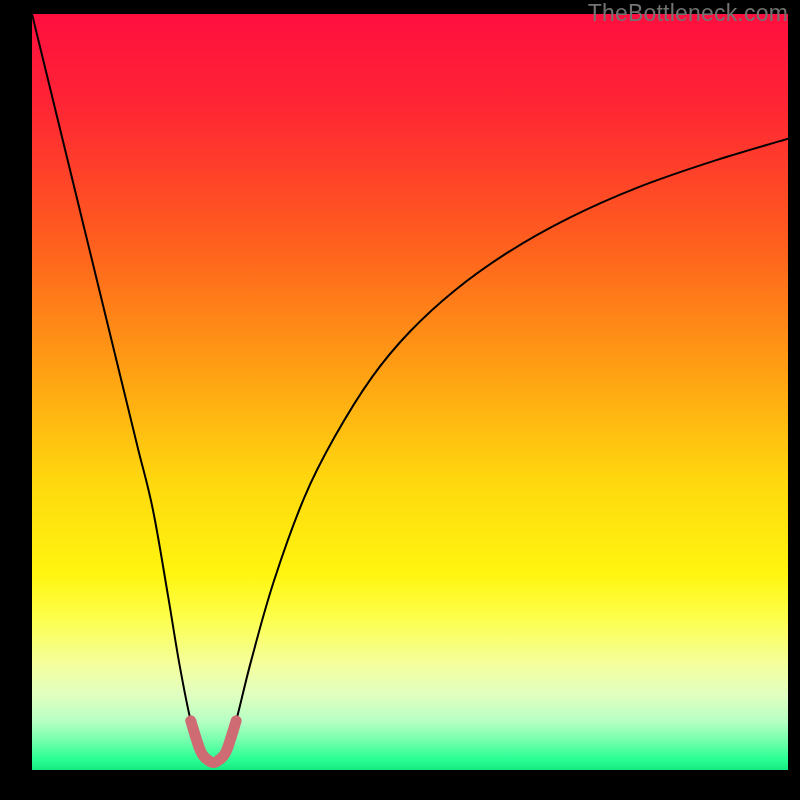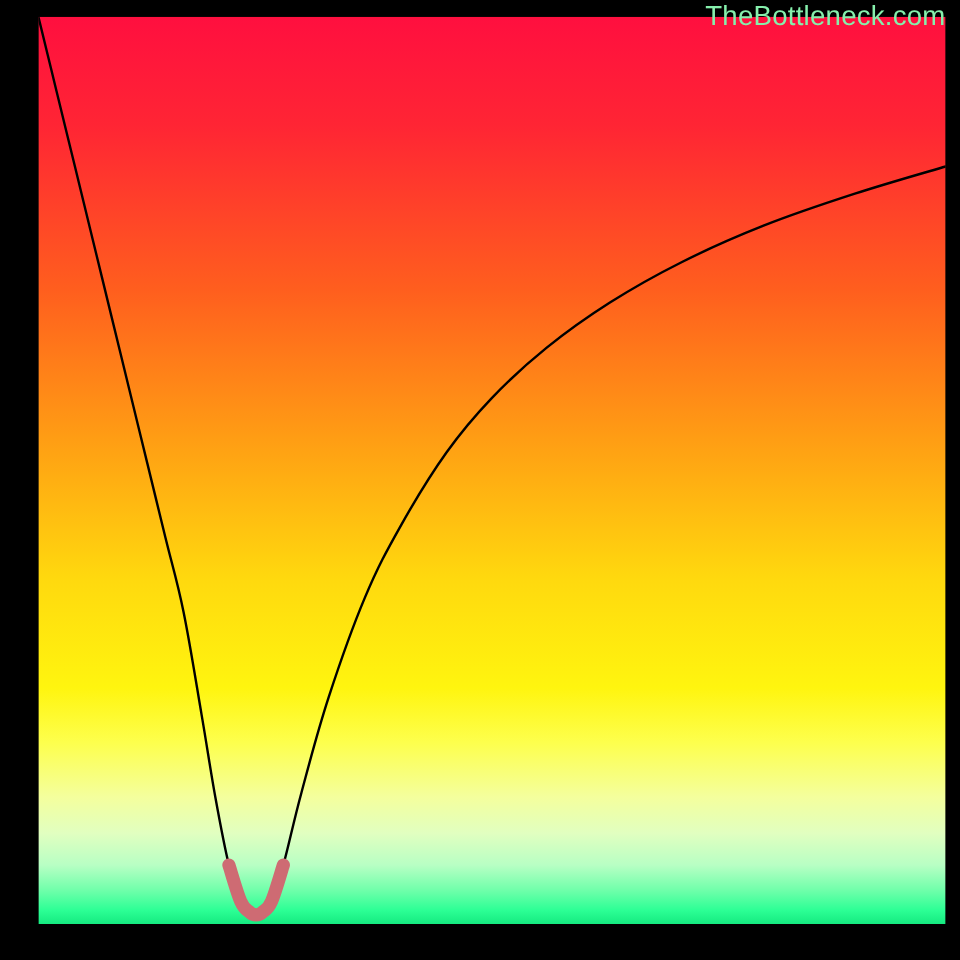--- a/index.html
+++ b/index.html
@@ -29,21 +29,21 @@
     inset: 0;
   }
   .curve {
     position: absolute;
     inset: 0;
   }
   .watermark {
     position: absolute;
     top: 0;
     right: 12px;
-    color: #86efac;
+    color: #737373;
     font-size: 23px;
     font-weight: 400;
     letter-spacing: 0.2px;
   }
 </style>
 </head>
 <body>
 
 <div class="frame">
   <div class="plot">

